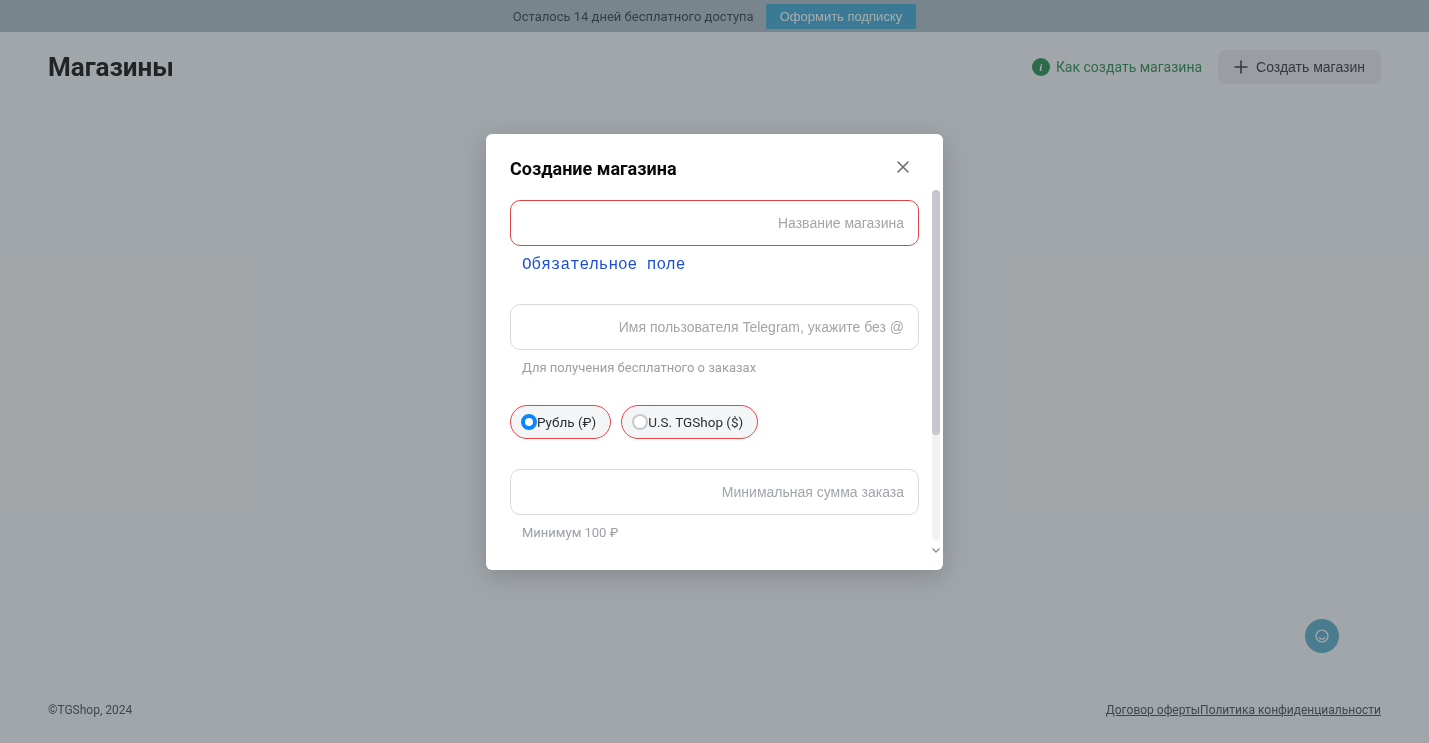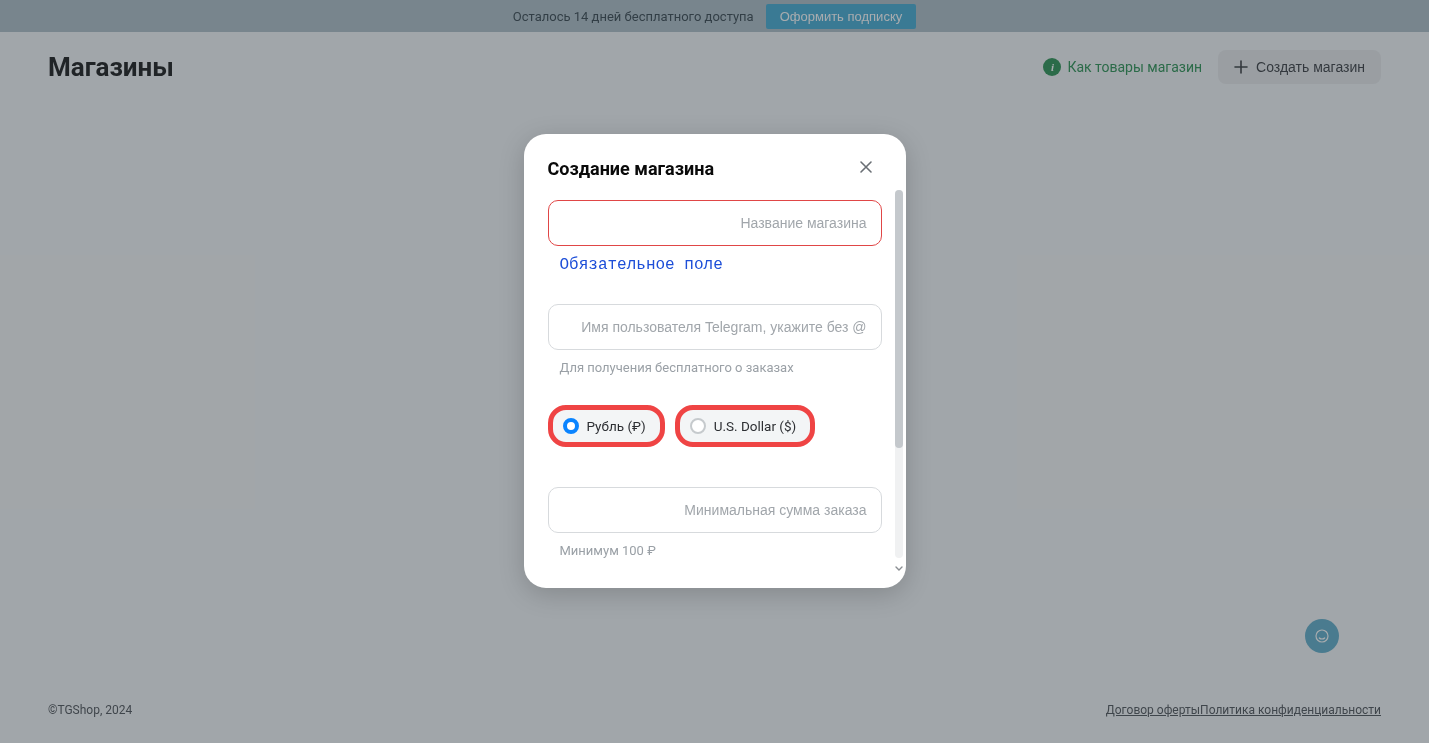--- a/index.html
+++ b/index.html
@@ -126,23 +126,23 @@
   .overlay {
     position: absolute;
     inset: 0;
     background: rgba(60,68,75,0.45);
     display: flex;
     align-items: flex-start;
     justify-content: center;
   }
   .modal {
     margin-top: 134px;
-    width: 382px;
-    background: #fff;
-    border-radius: 22px;
+    width: 457px;
+    background: #fff;
+    border-radius: 6px;
     position: relative;
     box-shadow: 0 6px 26px rgba(0,0,0,0.18);
     overflow: hidden;
   }
   .modal-inner-scroll {
     position: absolute;
     top: 56px;
     bottom: 18px;
     right: 3px;
     width: 8px;
@@ -239,22 +239,22 @@
 
   
   .radio-row {
     display: flex;
     gap: 10px;
     margin-top: 30px;
   }
   .radio-chip {
     display: inline-flex;
     align-items: center;
-    gap: 8px;
-    border: 5px solid #ef4444;
+    gap: 0;
+    border: 1px solid #ef4444;
     background: #f3f5f6;
     border-radius: 18px;
     padding: 8px 14px 8px 10px;
     font-size: 13.5px;
     cursor: pointer;
     color: #2d2f33;
   }
   .radio-dot {
     width: 16px; height: 16px;
     border-radius: 50%;
@@ -265,38 +265,38 @@
   .radio-chip.selected .radio-dot {
     border: 4px solid #0a84ff;
   }
   .radio-chip.selected .radio-dot::after {
     content: "";
     width: 4px; height: 4px;
     background: #fff;
     border-radius: 50%;
   }
 
-  .gap-md { margin-top: 40px; }
+  .gap-md { margin-top: 30px; }
 </style>
 </head>
 <body>
 
 <div class="trial-banner">
   <span>Осталось 14 дней бесплатного доступа</span>
   <button class="trial-btn">
     <span>Оформить подписку</span>
   </button>
 </div>
 
 <div class="header">
   <h1 class="page-title">Магазины</h1>
   <div class="header-actions">
     <span class="howto-link">
       <span class="info-badge">i</span>
-      <span>Как товары магазин</span>
+      <span>Как создать магазина</span>
     </span>
     <button class="create-shop-btn">
       <span class="plus-icon">
         <svg width="14" height="14" viewBox="0 0 14 14">
             <path d="M7 1v12M1 7h12" stroke="#2d2f33" stroke-width="1.6" stroke-linecap="round"></path>
           </svg>
       </span>
       <span>Создать магазин</span>
     </button>
   </div>
@@ -346,21 +346,21 @@
       <div class="helper-msg">Для получения бесплатного о заказах</div>
 
       
       <div class="radio-row">
         <label class="radio-chip selected">
           <span class="radio-dot"></span>
           <span>Рубль (₽)</span>
         </label>
         <label class="radio-chip">
           <span class="radio-dot"></span>
-          <span>U.S. Dollar ($)</span>
+          <span>U.S. TGShop ($)</span>
         </label>
       </div>
 
       
       <input class="field gap-md" type="text" placeholder="Минимальная сумма заказа" style="">
       <div class="helper-msg">Минимум 100 ₽</div>
     </div>
 
     <div class="modal-inner-scroll">
       <div class="scroll-track">

